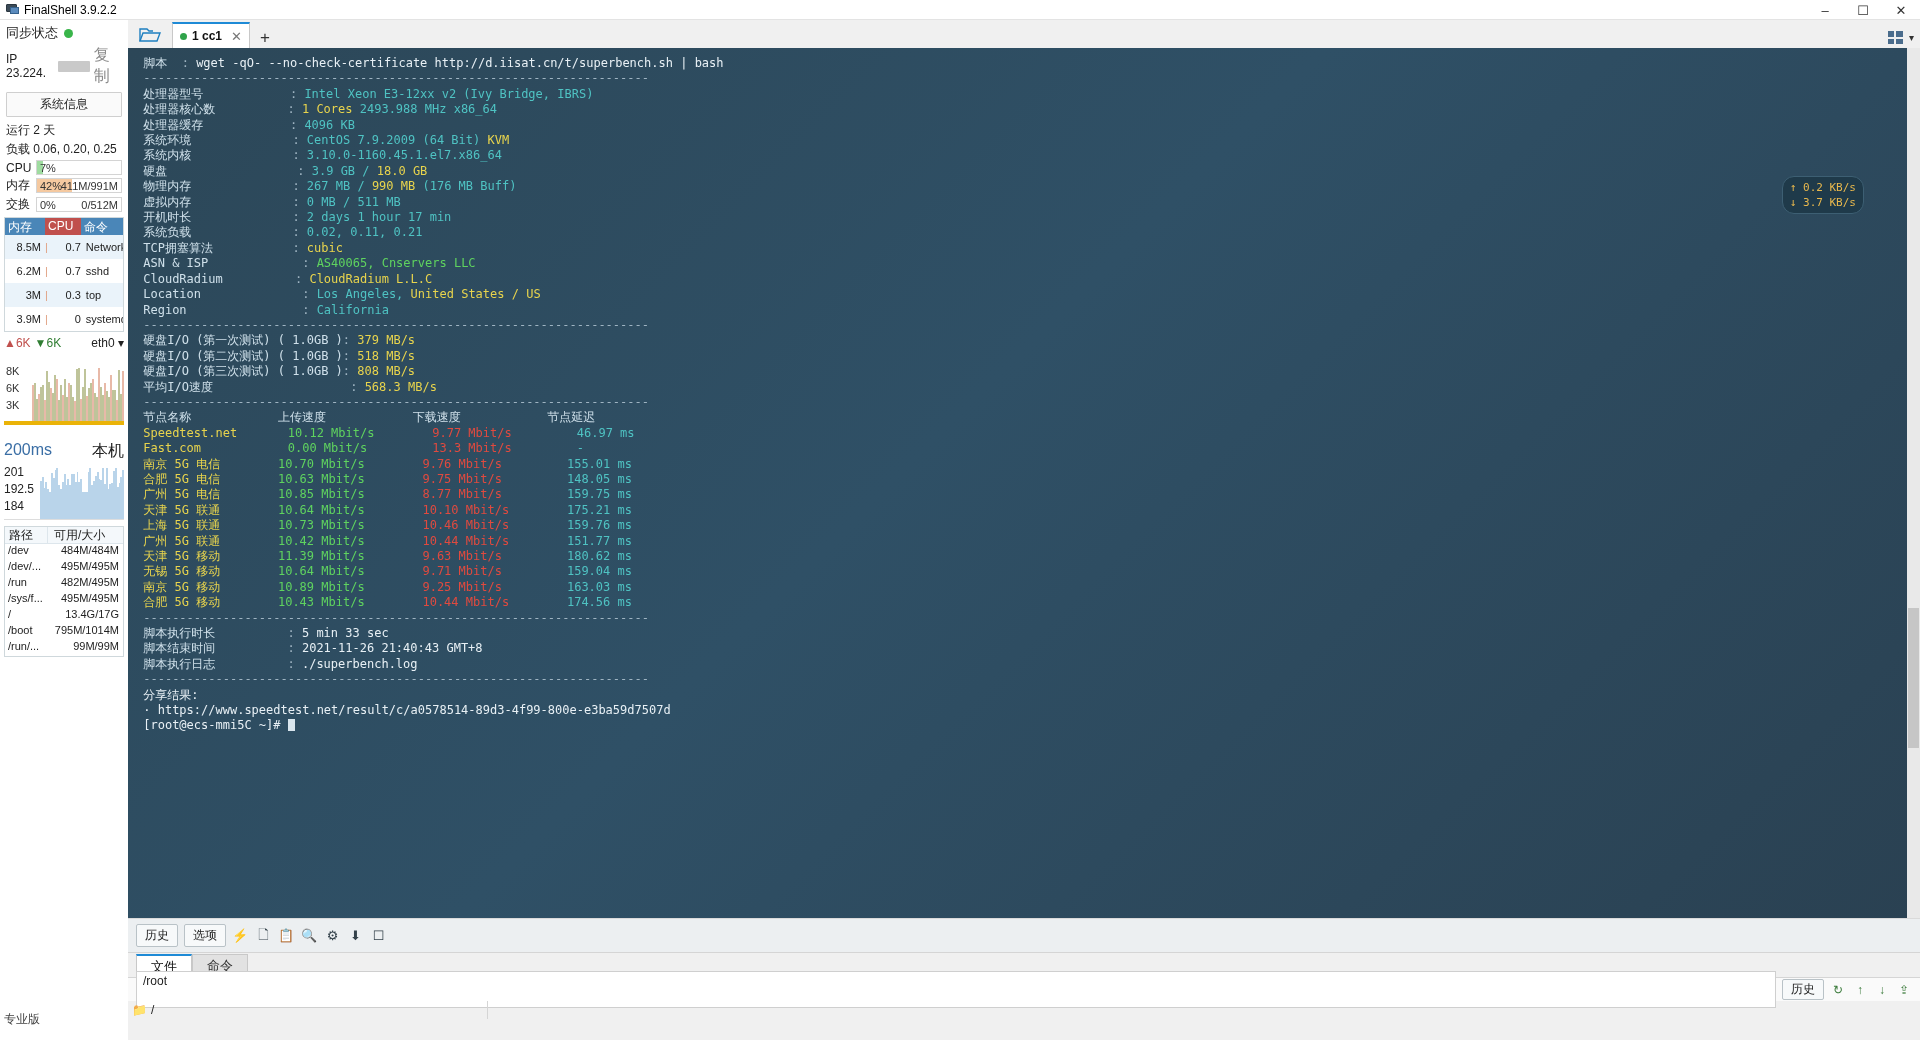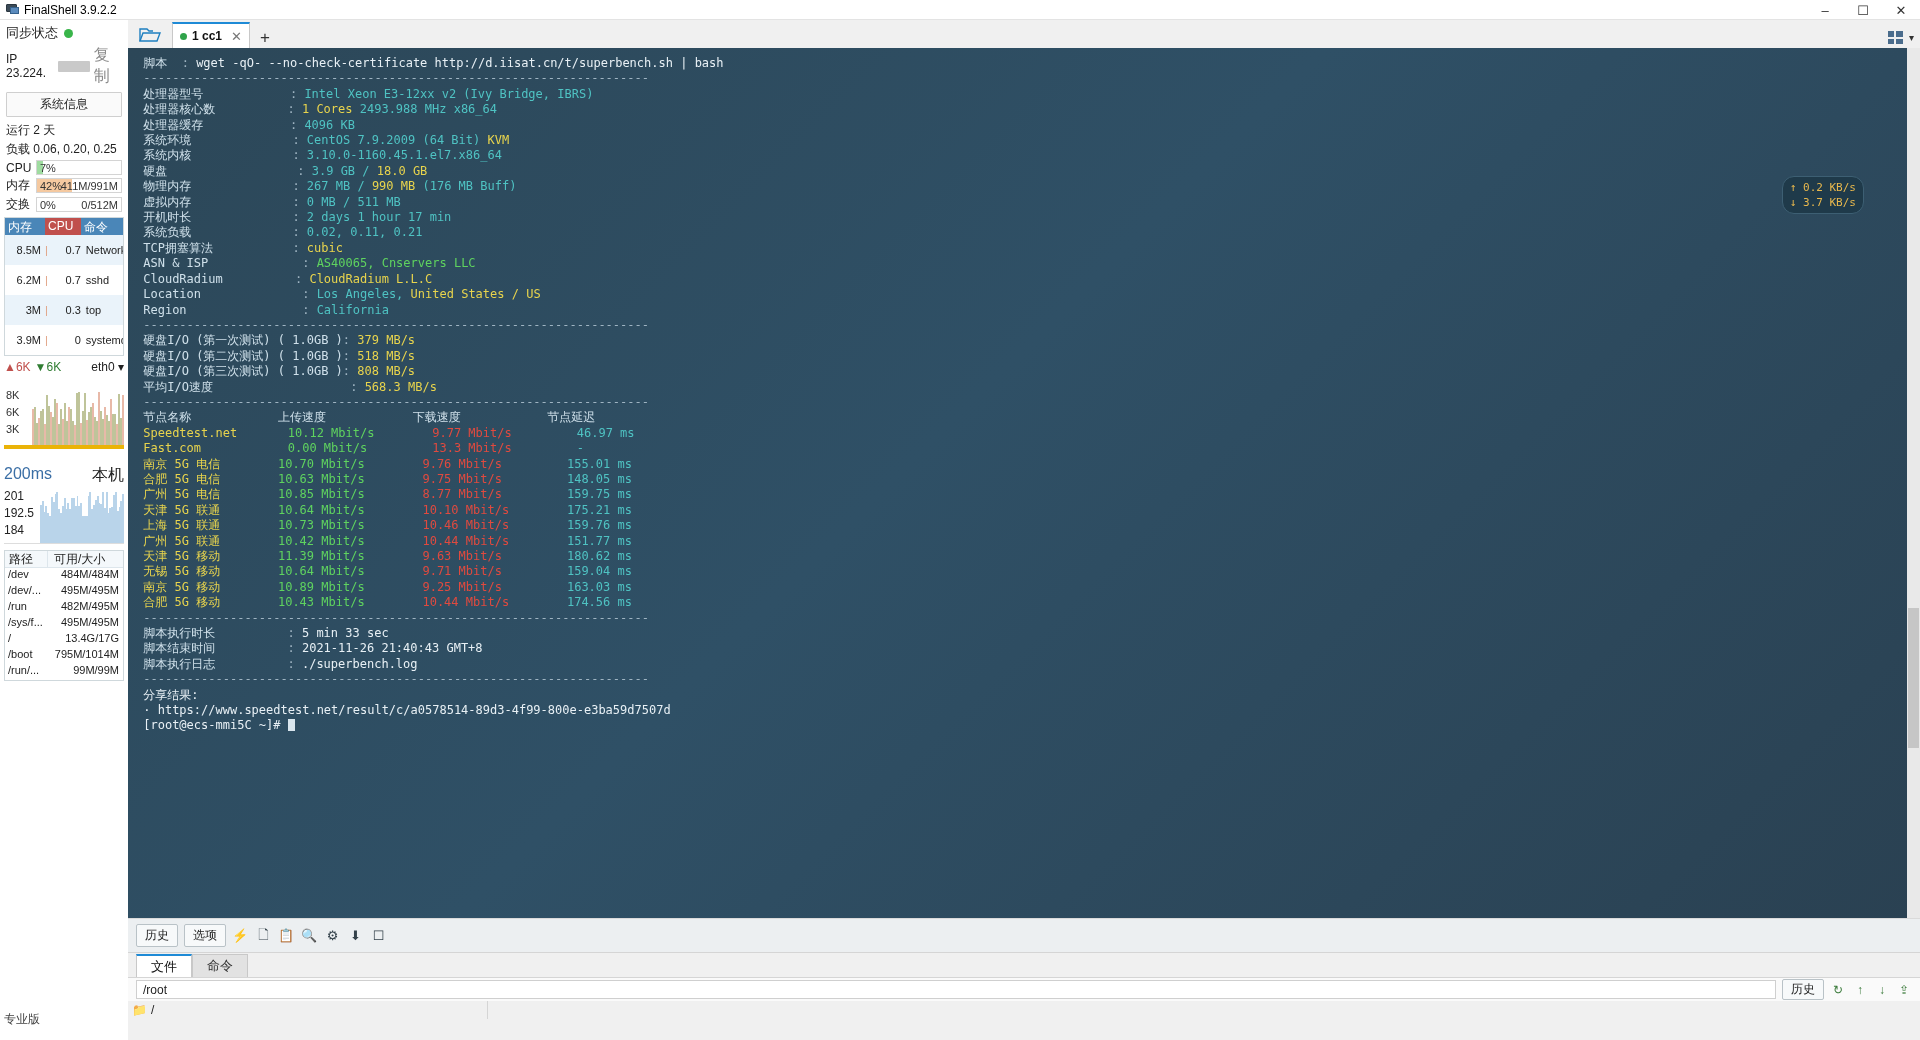--- a/index.html
+++ b/index.html
@@ -54,21 +54,21 @@
   }
   .meter .fill { position: absolute; left: 0; top: 0; bottom: 0; }
   .meter .t-left { position: absolute; left: 3px; top: 1px; font-size: 11px; color: #333; }
   .meter .t-right { position: absolute; right: 3px; top: 1px; font-size: 11px; color: #333; }
   
   .proc-table { margin: 3px 4px 0 4px; border: 1px solid #cfd8dc; }
   .proc-head { display: flex; font-size: 12px; color: #fff; height: 17px; }
   .proc-head .c1 { flex: 0 0 40px; background: #4a86b8; padding: 1px 3px; }
   .proc-head .c2 { flex: 0 0 36px; background: #c0504d; padding: 1px 3px; }
   .proc-head .c3 { flex: 1; background: #4a86b8; padding: 1px 3px; }
-  .proc-row { display: flex; font-size: 11px; height: 30px; align-items: center; }
+  .proc-row { display: flex; font-size: 11px; height: 24px; align-items: center; }
   .proc-row:nth-child(odd) { background: #eaf3fa; }
   .proc-row .c1 { flex: 0 0 40px; text-align: right; padding-right: 4px; color: #222; }
   .proc-row .sep { color: #e0a080; }
   .proc-row .c2 { flex: 0 0 36px; text-align: right; padding-right: 3px; color: #222; }
   .proc-row .c3 { flex: 1; padding-left: 2px; color: #222; overflow: hidden; white-space: nowrap; }
   
   .net-head { display: flex; align-items: center; gap: 4px; padding: 4px 4px 1px 4px; font-size: 12px; }
   .net-up { color: #c0504d; } .net-down { color: #2f7d32; }
   .net-if { margin-left: auto; color: #222; }
   .graph-wrap { position: relative; height: 62px; margin: 12px 4px; border-bottom: 4px solid #eab308; }
@@ -143,21 +143,21 @@
   }
   .cmd-btn { border: 1px solid #b9c2c7; background: #f7f9fa; font-size: 12px; padding: 2px 8px; color: #222; border-radius: 2px; }
   .cmd-ico { width: 17px; height: 17px; display: flex; align-items: center; justify-content: center; font-size: 13px; color: #33414a; }
   
   #bottom { height: 88px; background: #f0f0f0; border-top: 1px solid #d5d5d5; }
   #btabs { display: flex; align-items: flex-end; height: 24px; padding-left: 8px; }
   .btab { height: 23px; min-width: 56px; display: flex; align-items: center; justify-content: center;
     font-size: 13px; border: 1px solid #c8c8c8; border-bottom: none; background: #e2e2e2; color: #333; }
   .btab.active { background: #fff; color: #111; border-top: 2px solid #1e8ad6; }
   #pathbar { height: 24px; display: flex; align-items: center; gap: 6px; padding: 0 8px; background: #fafafa; border-top: 1px solid #d5d5d5; }
-  #pathbar .path { flex: 1; background: #fff; border: 1px solid #cfcfcf; height: 19px; font-size: 12px; padding: 2px 6px; color: #222; }
+  #pathbar .path { flex: 1; background: #fff; border: 1px solid #cfcfcf; height: 37px; font-size: 12px; padding: 2px 6px; color: #222; }
   .pb-btn { border: 1px solid #b9c2c7; background: #f7f9fa; font-size: 12px; padding: 1px 8px; border-radius: 2px; }
   .pb-ico { width: 16px; height: 16px; display: flex; align-items: center; justify-content: center; font-size: 12px; color: #3a7a3a; }
   #filehead { display: flex; height: 18px; font-size: 12px; background: #f4f4f4; border-top: 1px solid #ddd; align-items: center; }
   #filehead > div { border-right: 1px solid #dcdcdc; height: 18px; padding: 1px 4px; overflow: hidden; white-space: nowrap; }
   #file-left { width: 360px; border-right: 1px solid #d5d5d5; height: 18px; display: flex; align-items: center; font-size: 12px; padding-left: 4px; }
 </style>
 </head>
 <body>
 
 <div id="titlebar">

